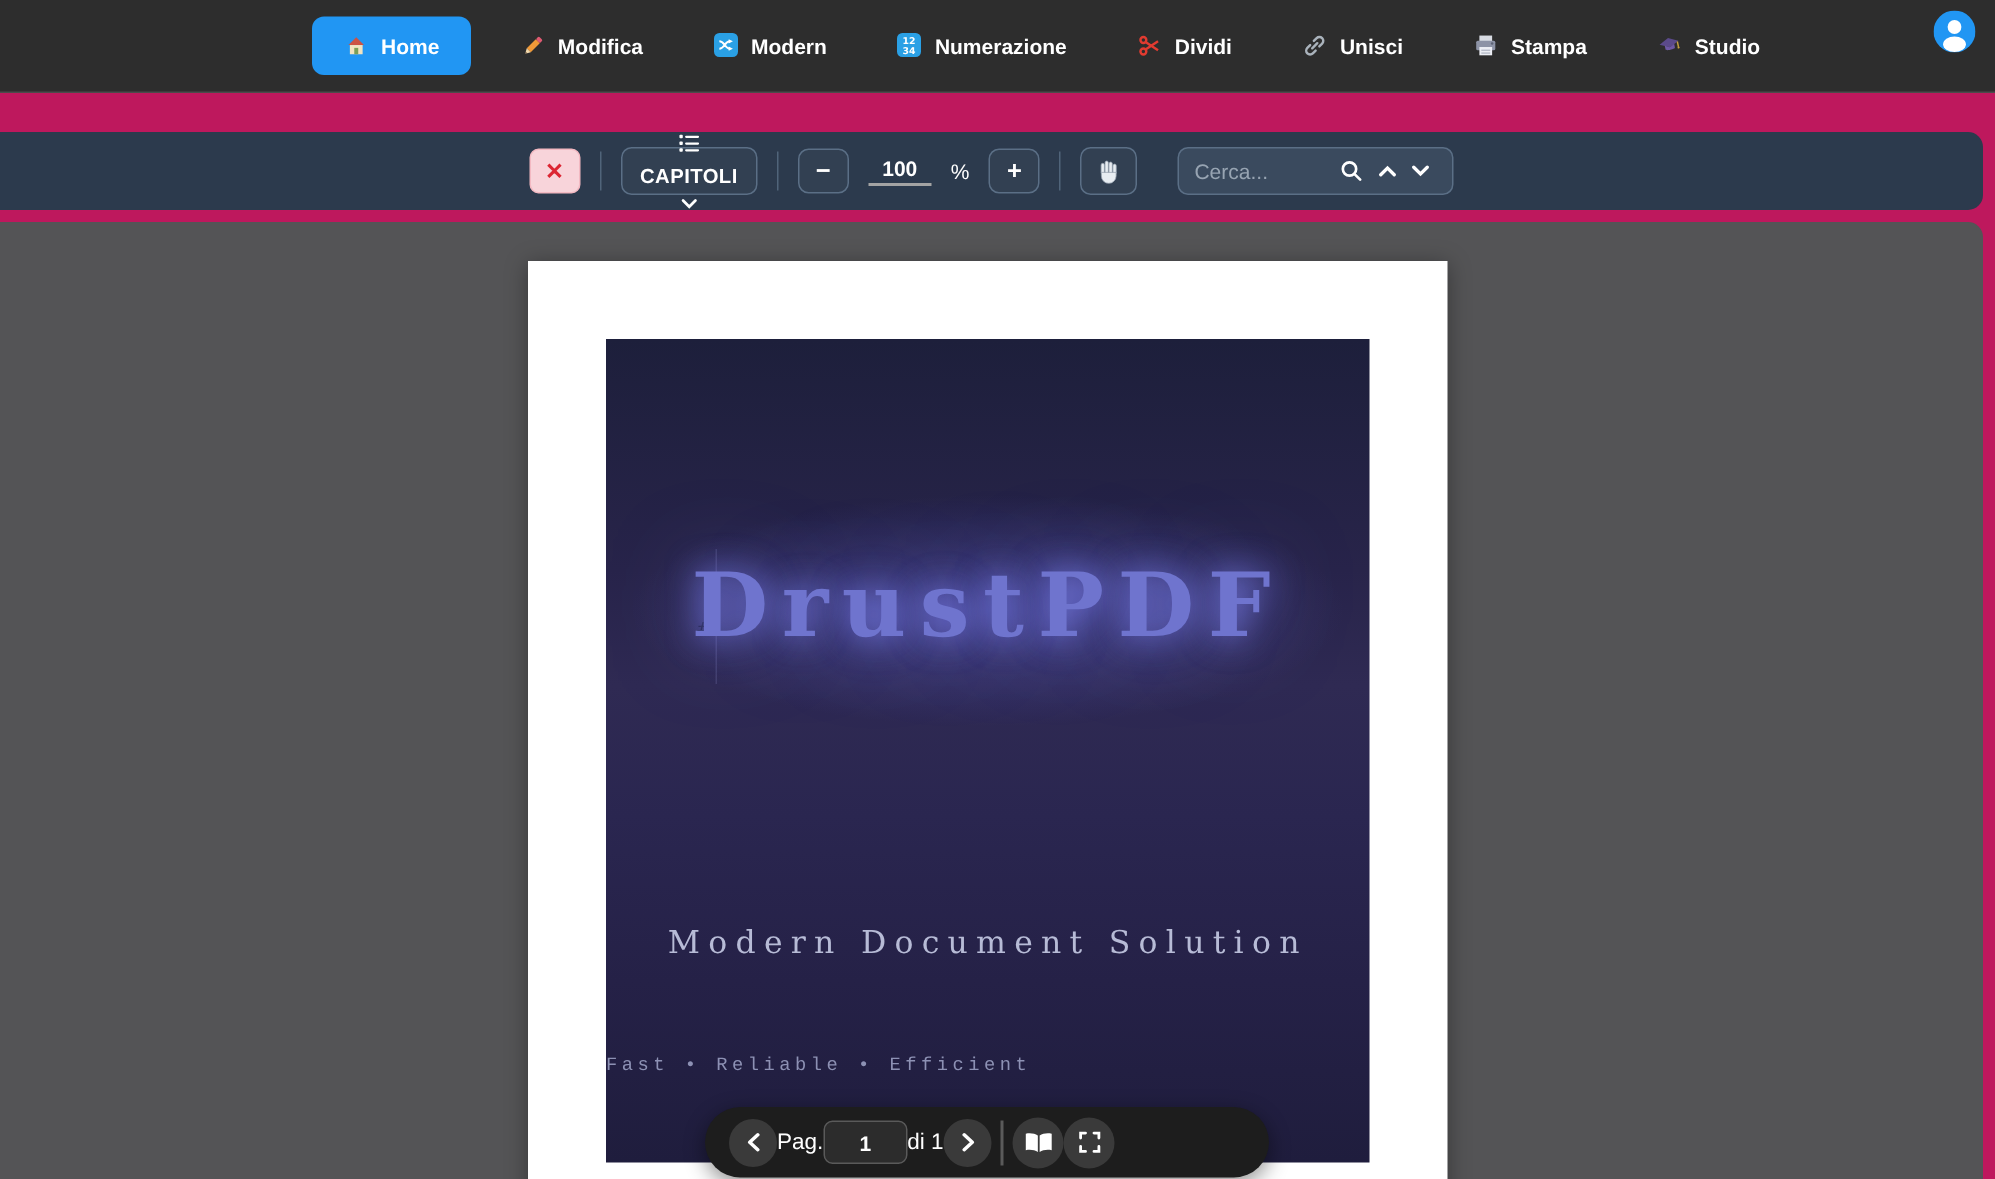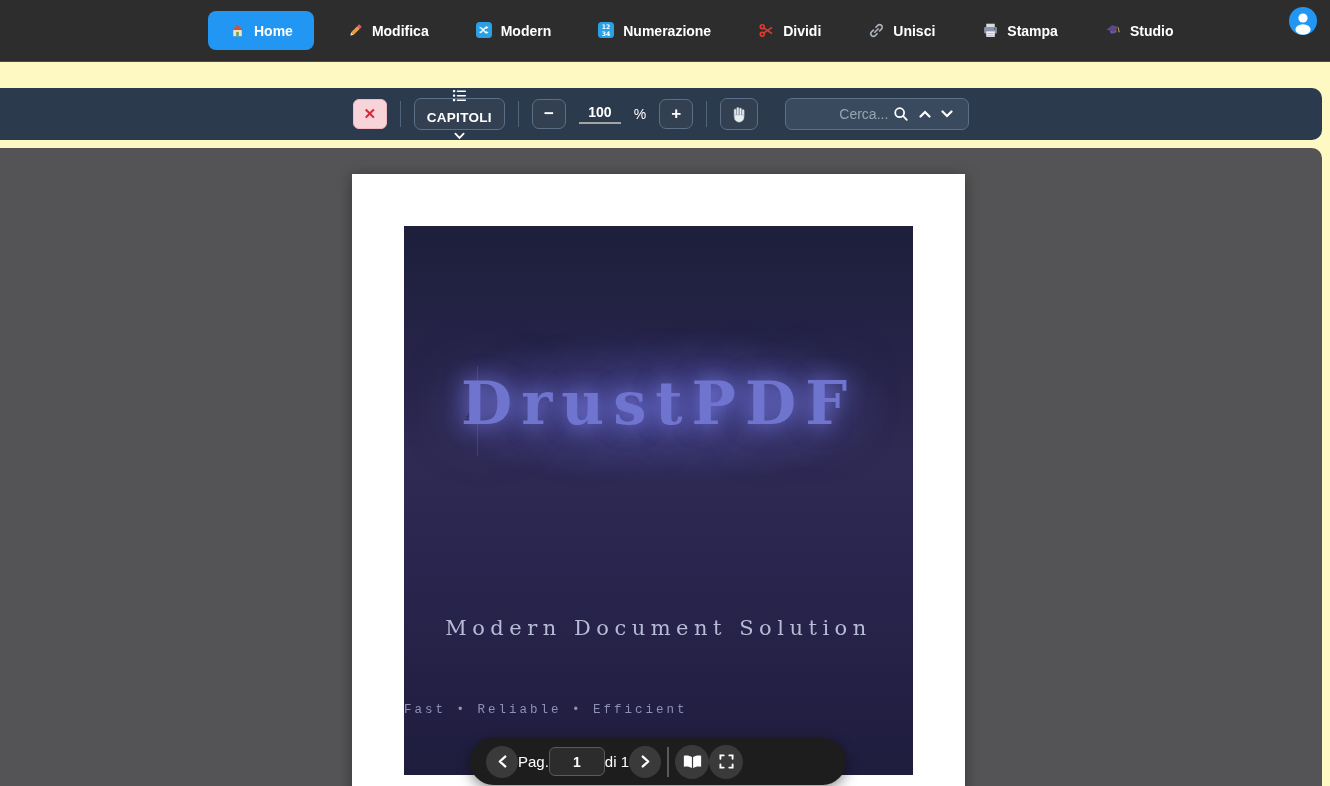--- a/index.html
+++ b/index.html
@@ -1,18 +1,18 @@
 <!DOCTYPE html>
 <html><head>
 <meta charset="utf-8">
 <style>
   * { margin:0; padding:0; box-sizing:border-box; }
   html,body { width:1330px; height:786px; overflow:hidden; background:#2d2d2d;
               font-family:"Liberation Sans","DejaVu Sans",sans-serif; }
-  .stage { position:relative; width:1330px; height:786px; background:#fef9c3; }
+  .stage { position:relative; width:1330px; height:786px; background:#be185d; }
 
   
   .navbar { position:absolute; top:0; left:0; width:1330px; height:62px;
             background:#2d2d2d; border-bottom:1px solid #4b4b4b;
             display:flex; align-items:center; }
   .nav-items { display:flex; align-items:center; gap:47px; margin-left:208px; }
   .nav-item { display:flex; align-items:center; gap:8px; color:#fff;
               font-size:14px; font-weight:bold; cursor:pointer; white-space:nowrap; }
   .nav-item.active { background:#2196f3; border-radius:8px; padding:11px 21px; margin-right:-14px; }
   .nav-icon { width:17px; height:17px; display:inline-flex; }
@@ -32,21 +32,21 @@
   .chapters-btn { height:32px; padding:0 12px; gap:7px; font-size:13.5px; font-weight:bold; letter-spacing:.3px; }
   .zoom-btn { width:34px; height:30px; font-size:17px; font-weight:bold; }
   .zoom-input { width:42px; background:transparent; border:none; border-bottom:2px solid #a3a3a3;
                 color:#fff; font-size:14px; font-weight:bold; text-align:center;
                 font-family:"Liberation Sans",sans-serif; outline:none; padding-bottom:2px; }
   .pct { color:#fff; font-size:14px; }
   .hand-btn { width:38px; height:32px; }
   .search-group { display:flex; align-items:center; height:32px; margin-left:14px;
                   background:#3a4a5e; border:1px solid #5b6f86; border-radius:7px; padding:0 10px; }
   .search-input { width:92px; background:transparent; border:none; outline:none;
-                  color:#cfd6de; font-size:14px; font-family:"Liberation Sans",sans-serif;text-align:right; }
+                  color:#cfd6de; font-size:14px; font-family:"Liberation Sans",sans-serif; }
   .search-input::placeholder { color:#97a4b2; }
   .sg-btn { background:none; border:none; display:flex; align-items:center; justify-content:center;
             padding:3px 5px; cursor:pointer; }
 
   
   .main { position:absolute; top:148px; left:0; width:1322px; height:638px;
           background:#545456; border-radius:0 10px 0 0; overflow:hidden; }
   .page { position:absolute; left:352px; top:26px; width:613px; height:660px;
           background:#ffffff; box-shadow:0 2px 14px rgba(0,0,0,.35); }
   .cover { position:absolute; left:52px; top:52px; width:509px; height:549px;

